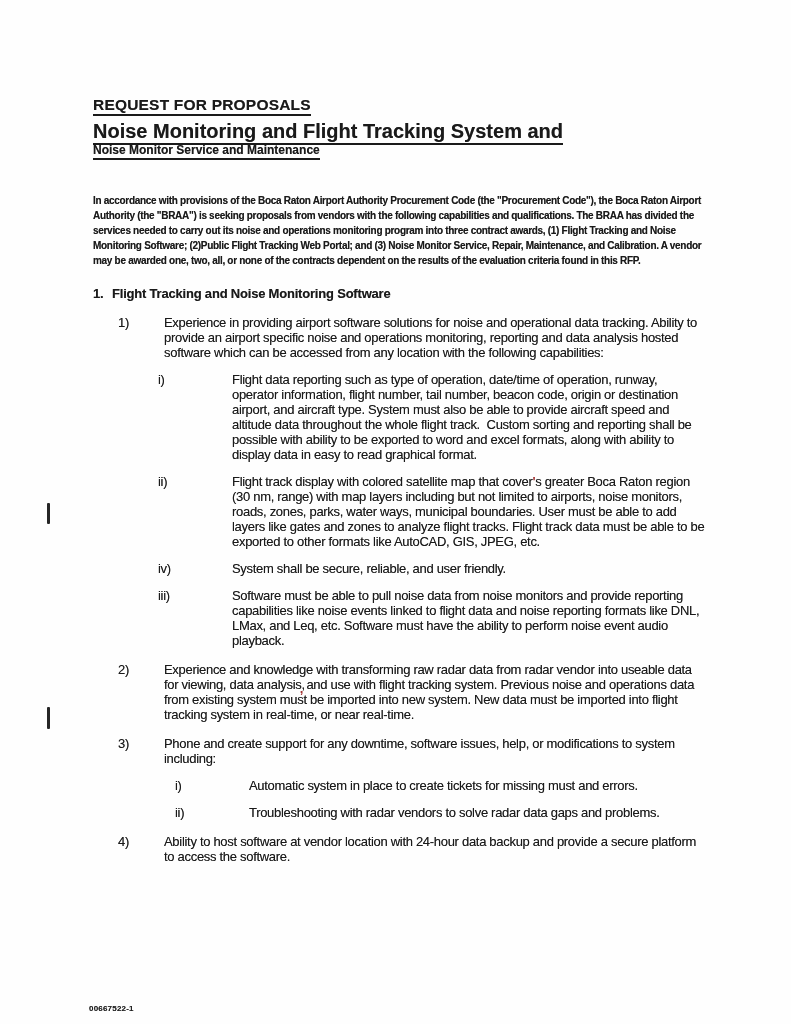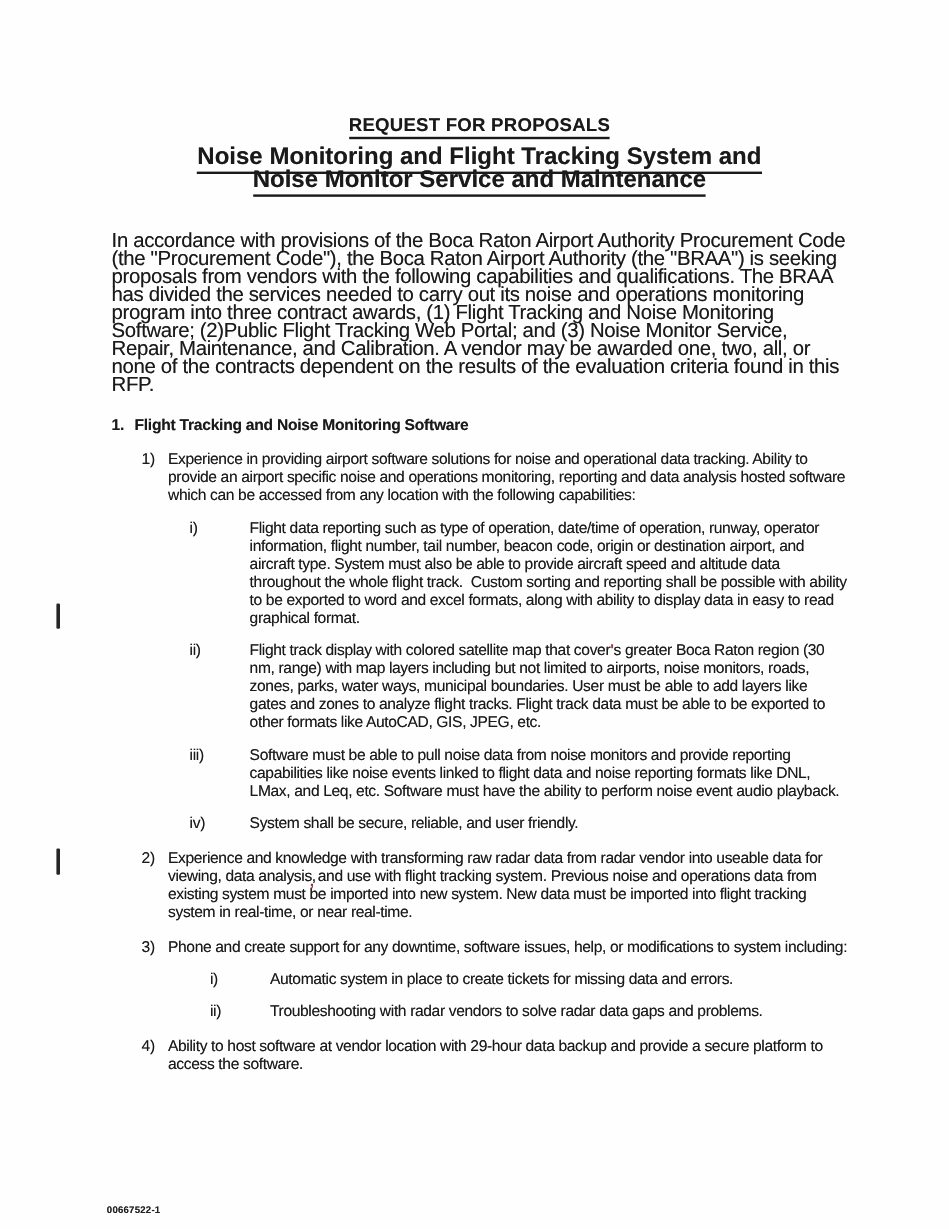--- a/index.html
+++ b/index.html
@@ -9,42 +9,43 @@
     margin:0 auto;
     background:#fefefe;
     overflow:hidden;
     font-family:"Liberation Sans", sans-serif;
     color:#1a1a1a;
     text-shadow:0 0 0.45px rgba(25,25,25,0.55);
   }
   .content { position:absolute; left:93px; top:96px; width:613px; }
 
   
-  .doc-title { text-align:center; font-weight:bold; }
+  .doc-title { font-weight:bold; }
   .doc-title .u { border-bottom:2.5px solid currentColor; padding-bottom:1px; }
   .t1 { font-size:15.5px; letter-spacing:0.2px; line-height:18px; }
   .t2 { font-size:20px; line-height:18px; margin-top:8px; }
-  .t3 { font-size:20px; line-height:18px; margin-top:1px; }
+  .t3 { font-size:12px; line-height:18px; margin-top:1px; }
 
   
   .paragraph {
     margin:34px 0 14px 0;
-    font-size:17px; line-height:15px; letter-spacing:-0.3px;
+    font-size:10px; line-height:15px; letter-spacing:-0.3px;
     white-space:pre-wrap;
+    font-weight:bold;
   }
   .heading {
     margin-top:18px; font-weight:bold; font-size:13px; line-height:15px;
     letter-spacing:-0.2px; display:flex;
   }
   .h-marker { flex:none; width:19px; }
 
   
   .row { display:flex; font-size:13px; line-height:15px; letter-spacing:-0.3px; }
   .row .marker { flex:none; }
-  .row .text { white-space:pre-wrap; }
+  .row .text { white-space:pre-wrap;margin-left:24px; }
   .l1 { margin-top:14px; }
   .l1 > .marker { margin-left:25px; width:22px; }
   .sub .row { margin-top:12px; }
   .sub.wide .row > .marker { margin-left:65px; width:50px; }
   .sub.narrow .row > .marker { margin-left:82px; width:50px; }
 
   
   .seg-red { color:var(--annotation-red, #a43333); text-shadow:none; font-weight:bold; }
   .seg-red-under {
     color:var(--annotation-red, #a43333); text-shadow:none; font-weight:bold;
@@ -92,55 +93,55 @@
           <div class="sub wide">
             <div class="row l2">
               <span class="marker">i)</span>
               <div class="text"><span class="seg">Flight data reporting such as type of operation, date/time of operation, runway, operator information, flight number, tail number, beacon code, origin or destination airport, and aircraft type. System must also be able to provide aircraft speed and altitude data throughout the whole flight track.  Custom sorting and reporting shall be possible with ability to be exported to word and excel formats, along with ability to display data in easy to read graphical format.</span></div>
             </div>
             <div class="row l2">
               <span class="marker">ii)</span>
               <div class="text"><span class="seg">Flight track display with colored satellite map that cover</span><span class="seg-red">'</span><span class="seg">s greater Boca Raton region (30 nm, range) with map layers including but not limited to airports, noise monitors, roads, zones, parks, water ways, municipal boundaries. User must be able to add layers like gates and zones to analyze flight tracks. Flight track data must be able to be exported to other formats like AutoCAD, GIS, JPEG, etc.</span></div>
             </div>
             <div class="row l2">
+              <span class="marker">iv)</span>
+              <div class="text"><span class="seg">System shall be secure, reliable, and user friendly.</span></div>
+            </div>
+            <div class="row l2">
               <span class="marker">iii)</span>
               <div class="text"><span class="seg">Software must be able to pull noise data from noise monitors and provide reporting capabilities like noise events linked to flight data and noise reporting formats like DNL, LMax, and Leq, etc. Software must have the ability to perform noise event audio playback.</span></div>
-            </div>
-            <div class="row l2">
-              <span class="marker">iv)</span>
-              <div class="text"><span class="seg">System shall be secure, reliable, and user friendly.</span></div>
             </div>
           </div>
         </div>
         <div class="item">
           <div class="row l1">
             <span class="marker">2)</span>
             <div class="text"><span class="seg">Experience and knowledge with transforming raw radar data from radar vendor into useable data for viewing, data analysis,</span><span class="seg-red-under">,</span><span class="seg"> and use with flight tracking system. Previous noise and operations data from existing system must be imported into new system. New data must be imported into flight tracking system in real-time, or near real-time.</span></div>
           </div>
         </div>
         <div class="item">
           <div class="row l1">
             <span class="marker">3)</span>
             <div class="text">Phone and create support for any downtime, software issues, help, or modifications to system including:</div>
           </div>
           <div class="sub narrow">
             <div class="row l2">
               <span class="marker">i)</span>
-              <div class="text"><span class="seg">Automatic system in place to create tickets for missing data and errors.</span></div>
+              <div class="text"><span class="seg">Automatic system in place to create tickets for missing must and errors.</span></div>
             </div>
             <div class="row l2">
               <span class="marker">ii)</span>
               <div class="text"><span class="seg">Troubleshooting with radar vendors to solve radar data gaps and problems.</span></div>
             </div>
           </div>
         </div>
         <div class="item">
           <div class="row l1">
             <span class="marker">4)</span>
-            <div class="text">Ability to host software at vendor location with 29-hour data backup and provide a secure platform to access the software.</div>
+            <div class="text">Ability to host software at vendor location with 24-hour data backup and provide a secure platform to access the software.</div>
           </div>
         </div>
       </div>
   </div>
 
   <div class="change-bar bar1"></div>
   <div class="change-bar bar2"></div>
 
   <div class="footer">00667522-1</div>
 </div>

